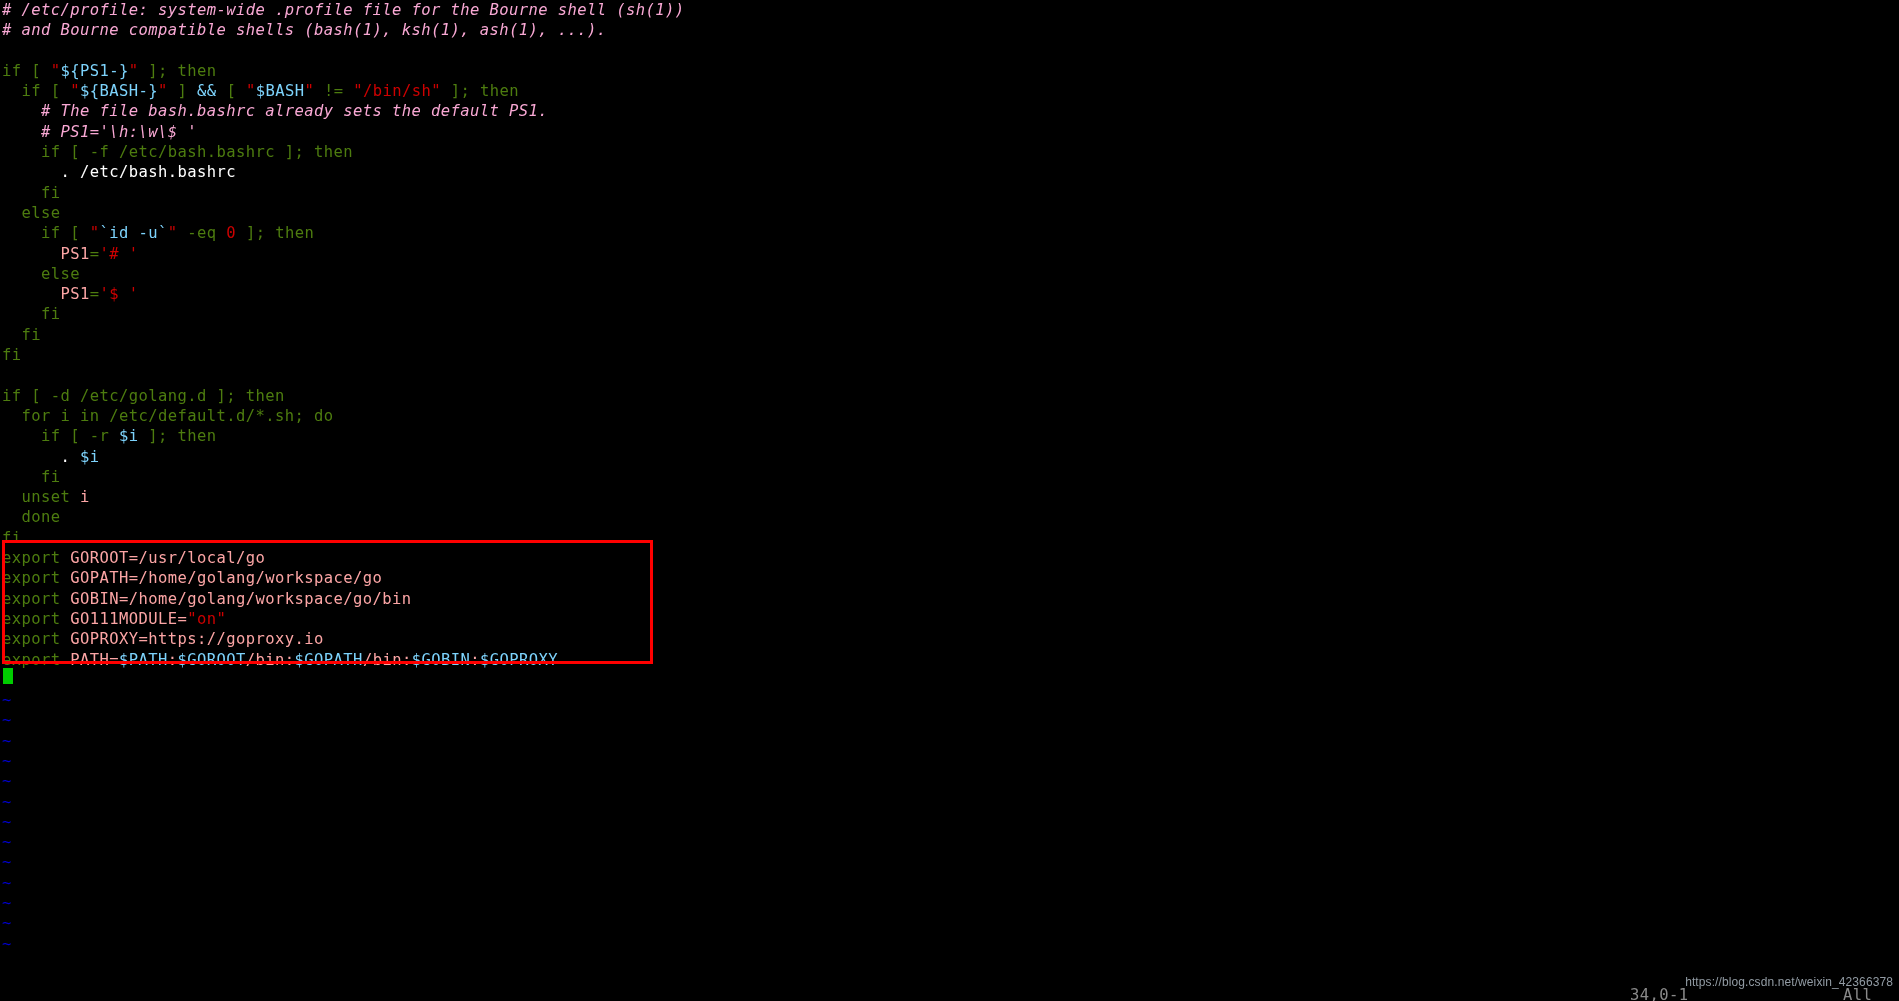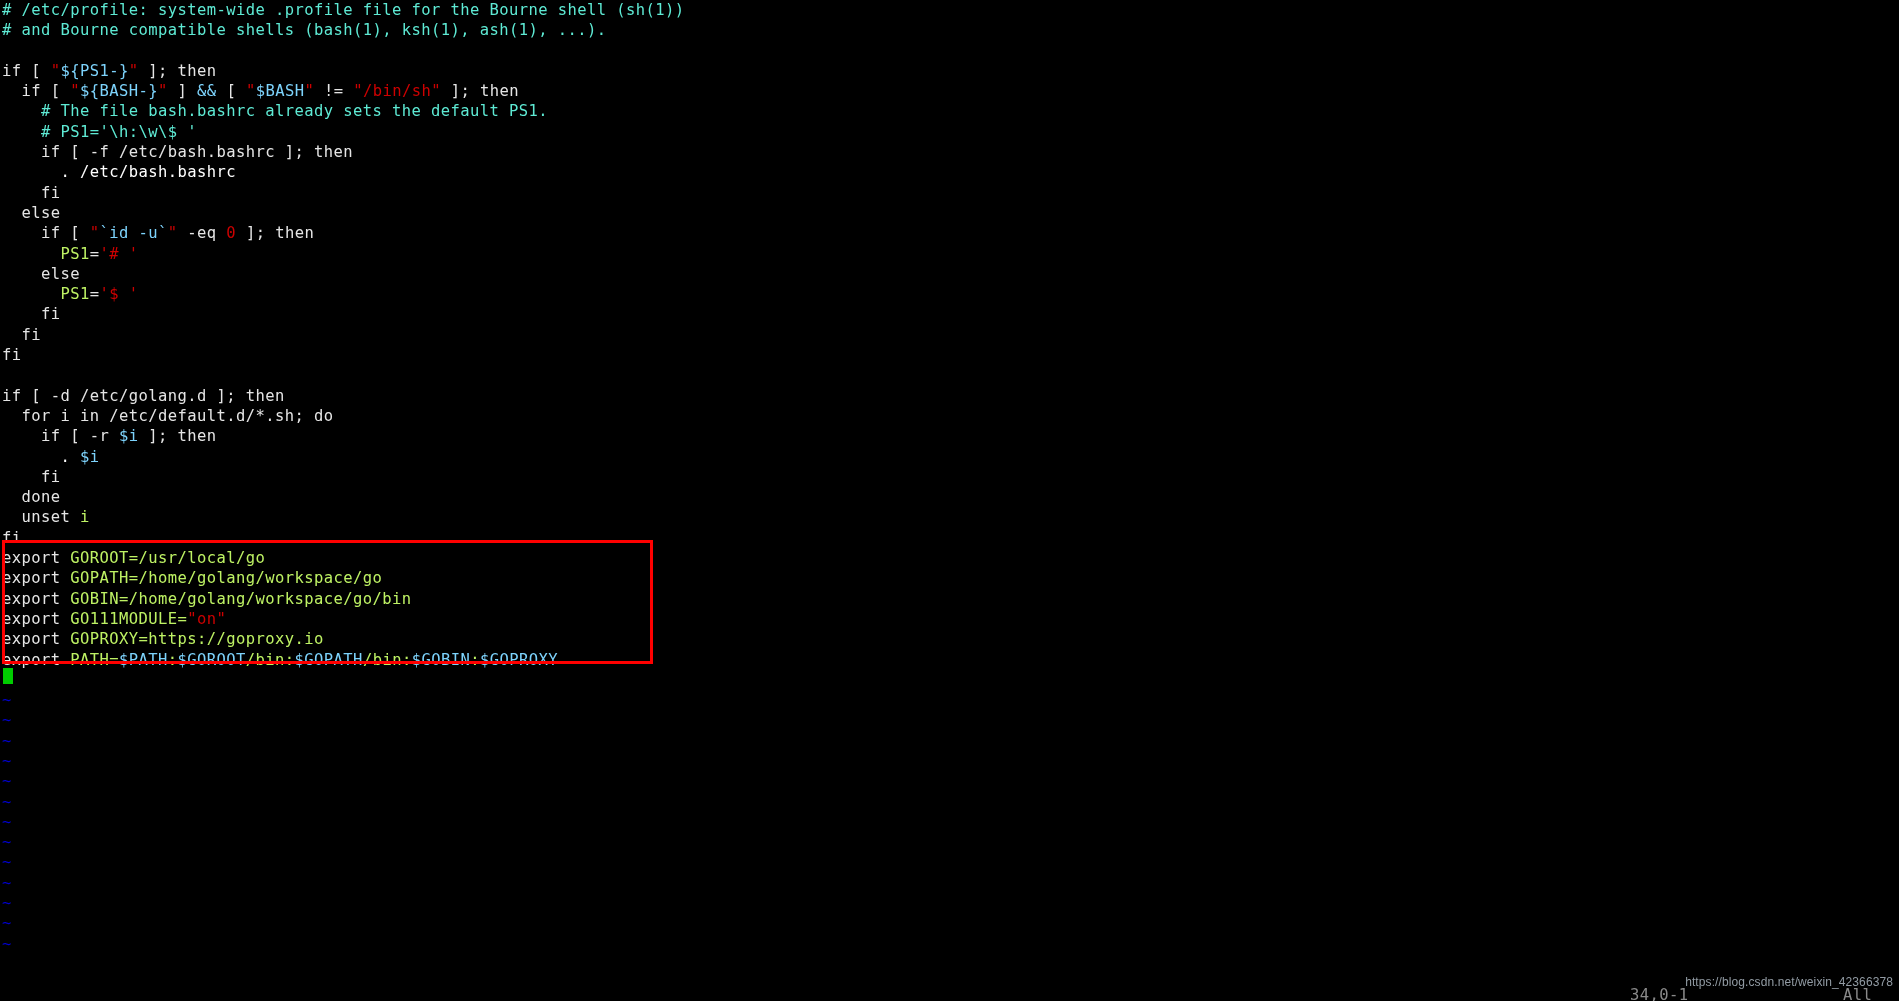--- a/index.html
+++ b/index.html
@@ -35,23 +35,23 @@
     height: 20.3px;
     line-height: 20.3px;
     font-size: 15.5px;
     letter-spacing: 0.42px;
     white-space: pre;
     padding-left: 2px;
     color: #cccccc;
   }
 
   
-  .c-comment   { color: #5eead4; }            
-  .c-stmt      { color: #e5e5e5; }            
-  .c-ident     { color: #bef264; }            
+  .c-comment   { color: #f9a8d4; font-style: italic; }            
+  .c-stmt      { color: #4d7c0f; }            
+  .c-ident     { color: #fca5a5; }            
   .c-const     { color: #cd0000; }            
   .c-preproc   { color: #7dd3fc; }            
   .c-plain     { color: #ffffff; }
 
   
   .tilde {
     color: #0000cd;
   }
 
   
@@ -141,22 +141,22 @@
       <div class="line"><span class="c-plain">      </span><span class="c-ident">PS1</span><span class="c-stmt">=</span><span class="c-const">'</span><span class="c-const">$</span><span class="c-const"> '</span></div>
       <div class="line"><span class="c-plain">    </span><span class="c-stmt">fi</span></div>
       <div class="line"><span class="c-plain">  </span><span class="c-stmt">fi</span></div>
       <div class="line"><span class="c-stmt">fi</span></div>
       <div class="line">&nbsp;</div>
       <div class="line"><span class="c-stmt">if</span><span class="c-stmt"> [ -d /etc/golang.d ]; </span><span class="c-stmt">then</span></div>
       <div class="line"><span class="c-plain">  </span><span class="c-stmt">for</span><span class="c-stmt"> i </span><span class="c-stmt">in</span><span class="c-stmt"> /etc/default.d/*.sh; </span><span class="c-stmt">do</span></div>
       <div class="line"><span class="c-plain">    </span><span class="c-stmt">if</span><span class="c-stmt"> [ -r </span><span class="c-preproc">$i</span><span class="c-stmt"> ]; </span><span class="c-stmt">then</span></div>
       <div class="line"><span class="c-plain">      . </span><span class="c-preproc">$i</span></div>
       <div class="line"><span class="c-plain">    </span><span class="c-stmt">fi</span></div>
+      <div class="line"><span class="c-plain">  </span><span class="c-stmt">unset</span><span class="c-plain"> </span><span class="c-ident">i</span></div>
       <div class="line"><span class="c-plain">  </span><span class="c-stmt">done</span></div>
-      <div class="line"><span class="c-plain">  </span><span class="c-stmt">unset</span><span class="c-plain"> </span><span class="c-ident">i</span></div>
       <div class="line"><span class="c-stmt">fi</span></div>
       <div class="line"><span class="c-stmt">export</span><span class="c-plain"> </span><span class="c-ident">GOROOT=/usr/local/go</span></div>
       <div class="line"><span class="c-stmt">export</span><span class="c-plain"> </span><span class="c-ident">GOPATH=/home/golang/workspace/go</span></div>
       <div class="line"><span class="c-stmt">export</span><span class="c-plain"> </span><span class="c-ident">GOBIN=/home/golang/workspace/go/bin</span></div>
       <div class="line"><span class="c-stmt">export</span><span class="c-plain"> </span><span class="c-ident">GO111MODULE=</span><span class="c-const">"</span><span class="c-const">on</span><span class="c-const">"</span></div>
       <div class="line"><span class="c-stmt">export</span><span class="c-plain"> </span><span class="c-ident">GOPROXY=https://goproxy.io</span></div>
       <div class="line"><span class="c-stmt">export</span><span class="c-plain"> </span><span class="c-ident">PATH=</span><span class="c-preproc">$PATH</span><span class="c-ident">:</span><span class="c-preproc">$GOROOT</span><span class="c-ident">/bin:</span><span class="c-preproc">$GOPATH</span><span class="c-ident">/bin:</span><span class="c-preproc">$GOBIN</span><span class="c-ident">:</span><span class="c-preproc">$GOPROXY</span></div>
       <div class="line">&nbsp;</div>
       <div class="line"><span class="tilde">~</span></div>
       <div class="line"><span class="tilde">~</span></div>

